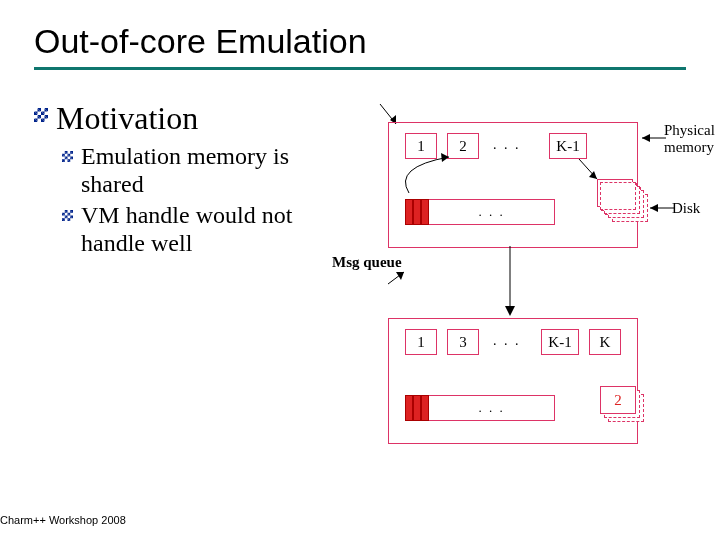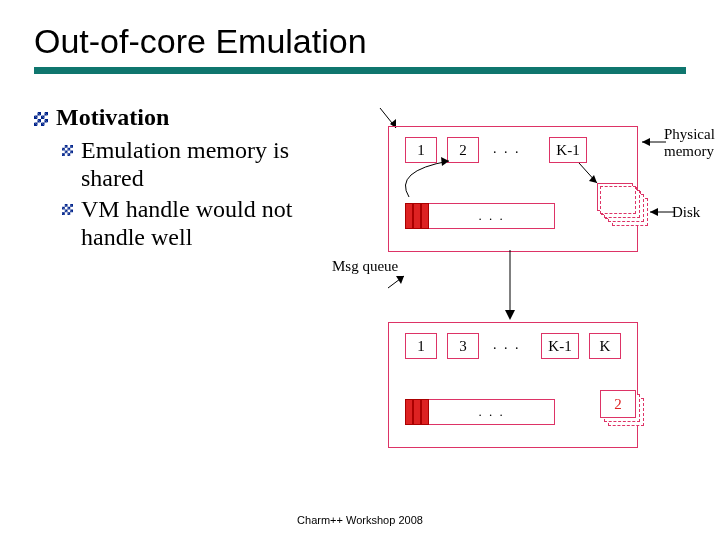--- a/index.html
+++ b/index.html
@@ -1,30 +1,30 @@
 <!DOCTYPE html>
 <html><head>
 <meta charset="utf-8">
 <style>
   html,body{margin:0;padding:0;width:720px;height:540px;background:#fff;font-family:"Times New Roman",serif;color:#000;}
   .slide{position:relative;width:720px;height:540px;box-sizing:border-box;padding:22px 34px 0 34px;}
-  .title{font-family:Arial,Helvetica,sans-serif;font-size:34px;font-weight:400;border-bottom:7px solid #0f766e;padding-bottom:6px;margin-bottom:30px;}
+  .title{font-family:Arial,Helvetica,sans-serif;font-size:34px;font-weight:400;border-bottom:3px solid #0f766e;padding-bottom:6px;margin-bottom:30px;}
   .content{position:relative;height:420px;}
   .text-col{position:absolute;left:0;top:0;width:300px;}
   .bullet{display:flex;align-items:flex-start;gap:8px;}
   .marker{flex:0 0 auto;width:14px;height:14px;margin-top:8px;background:
     linear-gradient(45deg,#00238b 25%,transparent 25%,transparent 75%,#00238b 75%),
     linear-gradient(45deg,#00238b 25%,transparent 25%,transparent 75%,#00238b 75%);
     background-size:7px 7px;background-position:0 0,3.5px 3.5px;background-color:#fff;}
   .marker.sm{width:11px;height:11px;margin-top:8px;background-size:5.5px 5.5px;background-position:0 0,2.75px 2.75px;}
-  .lvl1{font-size:24px;margin-bottom:6px;font-weight:bold;}
+  .lvl1{font-size:32px;margin-bottom:6px;}
   .sub{margin-left:28px;}
   .lvl2{font-size:24px;line-height:1.15;margin-bottom:4px;}
   .gap{height:14px;}
-  .footer{position:absolute;left:0;right:0;bottom:14px;text-align:center;font-family:Arial,Helvetica,sans-serif;font-size:11px;color:#000;}
+  .footer{position:absolute;left:0;right:0;bottom:14px;font-family:Arial,Helvetica,sans-serif;font-size:11px;color:#000;}
   
   .figure{position:absolute;left:298px;top:-14px;width:398px;height:400px;}
   .fig-label{position:absolute;font-family:"Times New Roman",serif;font-size:15px;color:#000;}
   .panel{position:absolute;border:1px solid #d36;}
   .box{position:absolute;border:1px solid #d36;font-size:15px;text-align:center;display:flex;align-items:center;justify-content:center;background:#fff;}
   .kbox{width:30px;height:24px;}
   .ellips{position:absolute;font-size:14px;letter-spacing:2px;}
   .queue{position:absolute;height:26px;display:flex;}
   .q-red{width:8px;height:26px;background:#d22;border:1px solid #a00;box-sizing:border-box;}
   .q-rest{flex:1;border:1px solid #d36;border-left:0;background:#fff;display:flex;align-items:center;justify-content:center;font-size:13px;letter-spacing:2px;}
@@ -52,21 +52,21 @@
             <span class="marker sm"></span>
             <span>VM handle would not handle well</span>
           </div>
       </div>
       <div class="gap"></div>
     </div>
 
     <div class="figure">
       <span class="fig-label" style="left:332px;top:36px;">Physical memory</span>
       <span class="fig-label" style="left:340px;top:114px;">Disk</span>
-      <span class="fig-label" style="left:0px;top:168px;">Msg queue</span>
+      <span class="fig-label" style="left:0px;top:168px;font-weight:bold;">Msg queue</span>
 
       <svg class="connector" style="left:46px;top:16px;" width="30" height="28">
           <line x1="2" y1="2" x2="18" y2="22" stroke="#000" stroke-width="1"></line>
           <polygon points="18,22 12,18 18,13" fill="#000"></polygon>
         </svg>
       <svg class="connector" style="left:306px;top:46px;" width="30" height="14">
           <line x1="28" y1="6" x2="4" y2="6" stroke="#000" stroke-width="1"></line>
           <polygon points="4,6 12,2 12,10" fill="#000"></polygon>
         </svg>
       <svg class="connector" style="left:314px;top:116px;" width="30" height="14">

